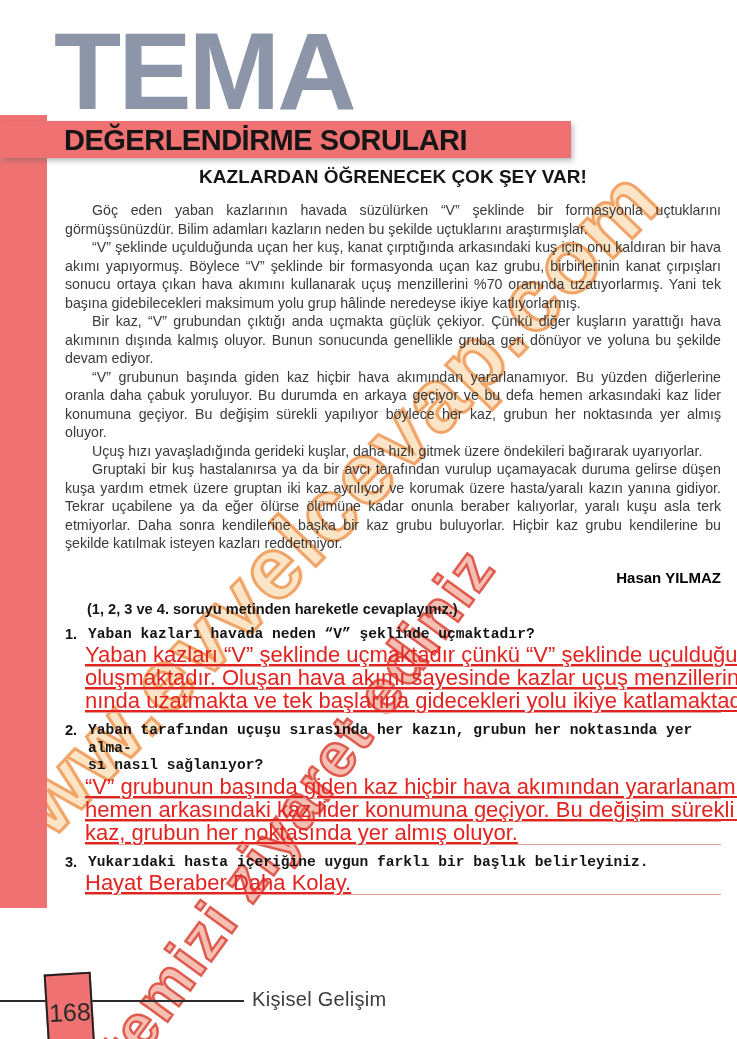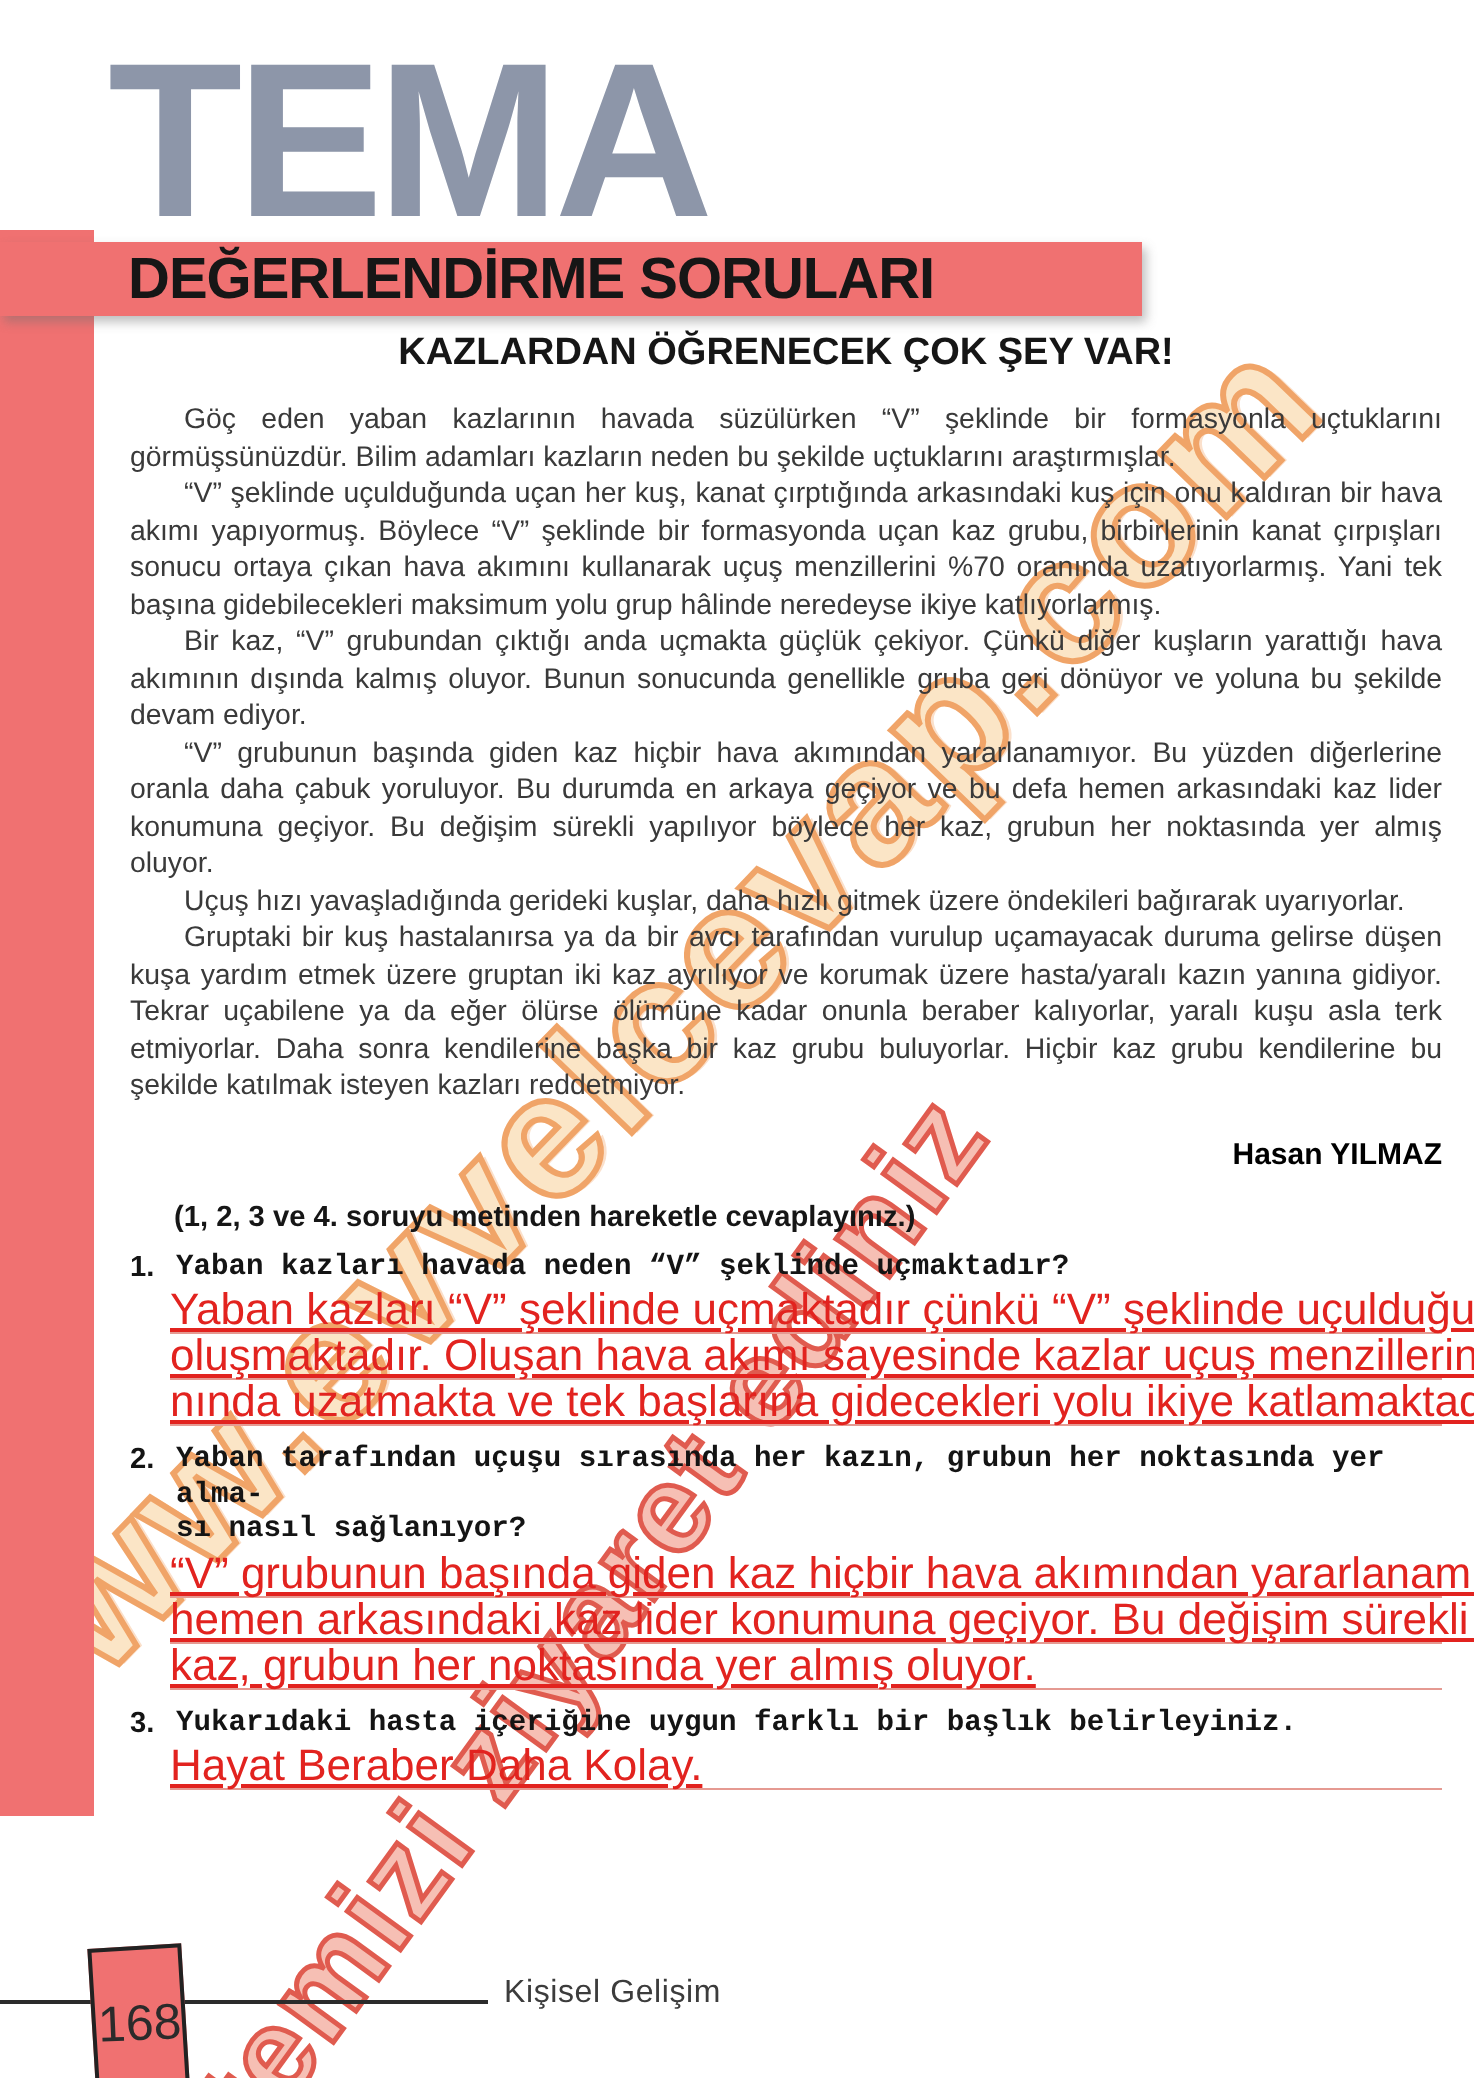--- a/index.html
+++ b/index.html
@@ -84,21 +84,21 @@
 
   
   .footer-rule{position:absolute;left:0;top:1000px;width:244px;border-top:2px solid #2b2b2b;z-index:4;}
   .page-badge{
     position:absolute;left:46px;top:973px;width:47px;height:78px;z-index:5;
     background:var(--accent-red);border:2px solid #222;
     transform:rotate(-3.5deg);
     display:flex;align-items:center;justify-content:center;
   }
   .page-badge span{font-size:25px;color:#2b2b2b;transform:rotate(1deg);}
-  .footer-section{position:absolute;left:252px;top:988px;z-index:4;font-size:16px;letter-spacing:.3px;color:var(--footer-text);}
+  .footer-section{position:absolute;left:252px;top:988px;z-index:4;font-size:20px;letter-spacing:.3px;color:var(--footer-text);}
 </style>
 </head>
 <body>
 
 <div class="page">
 
   <div class="wm wm-site">www.evvelcevap.com</div>
   <div class="wm wm-visit">sitemizi ziyaret ediniz</div>
 
   <div class="tema">TEMA</div>

